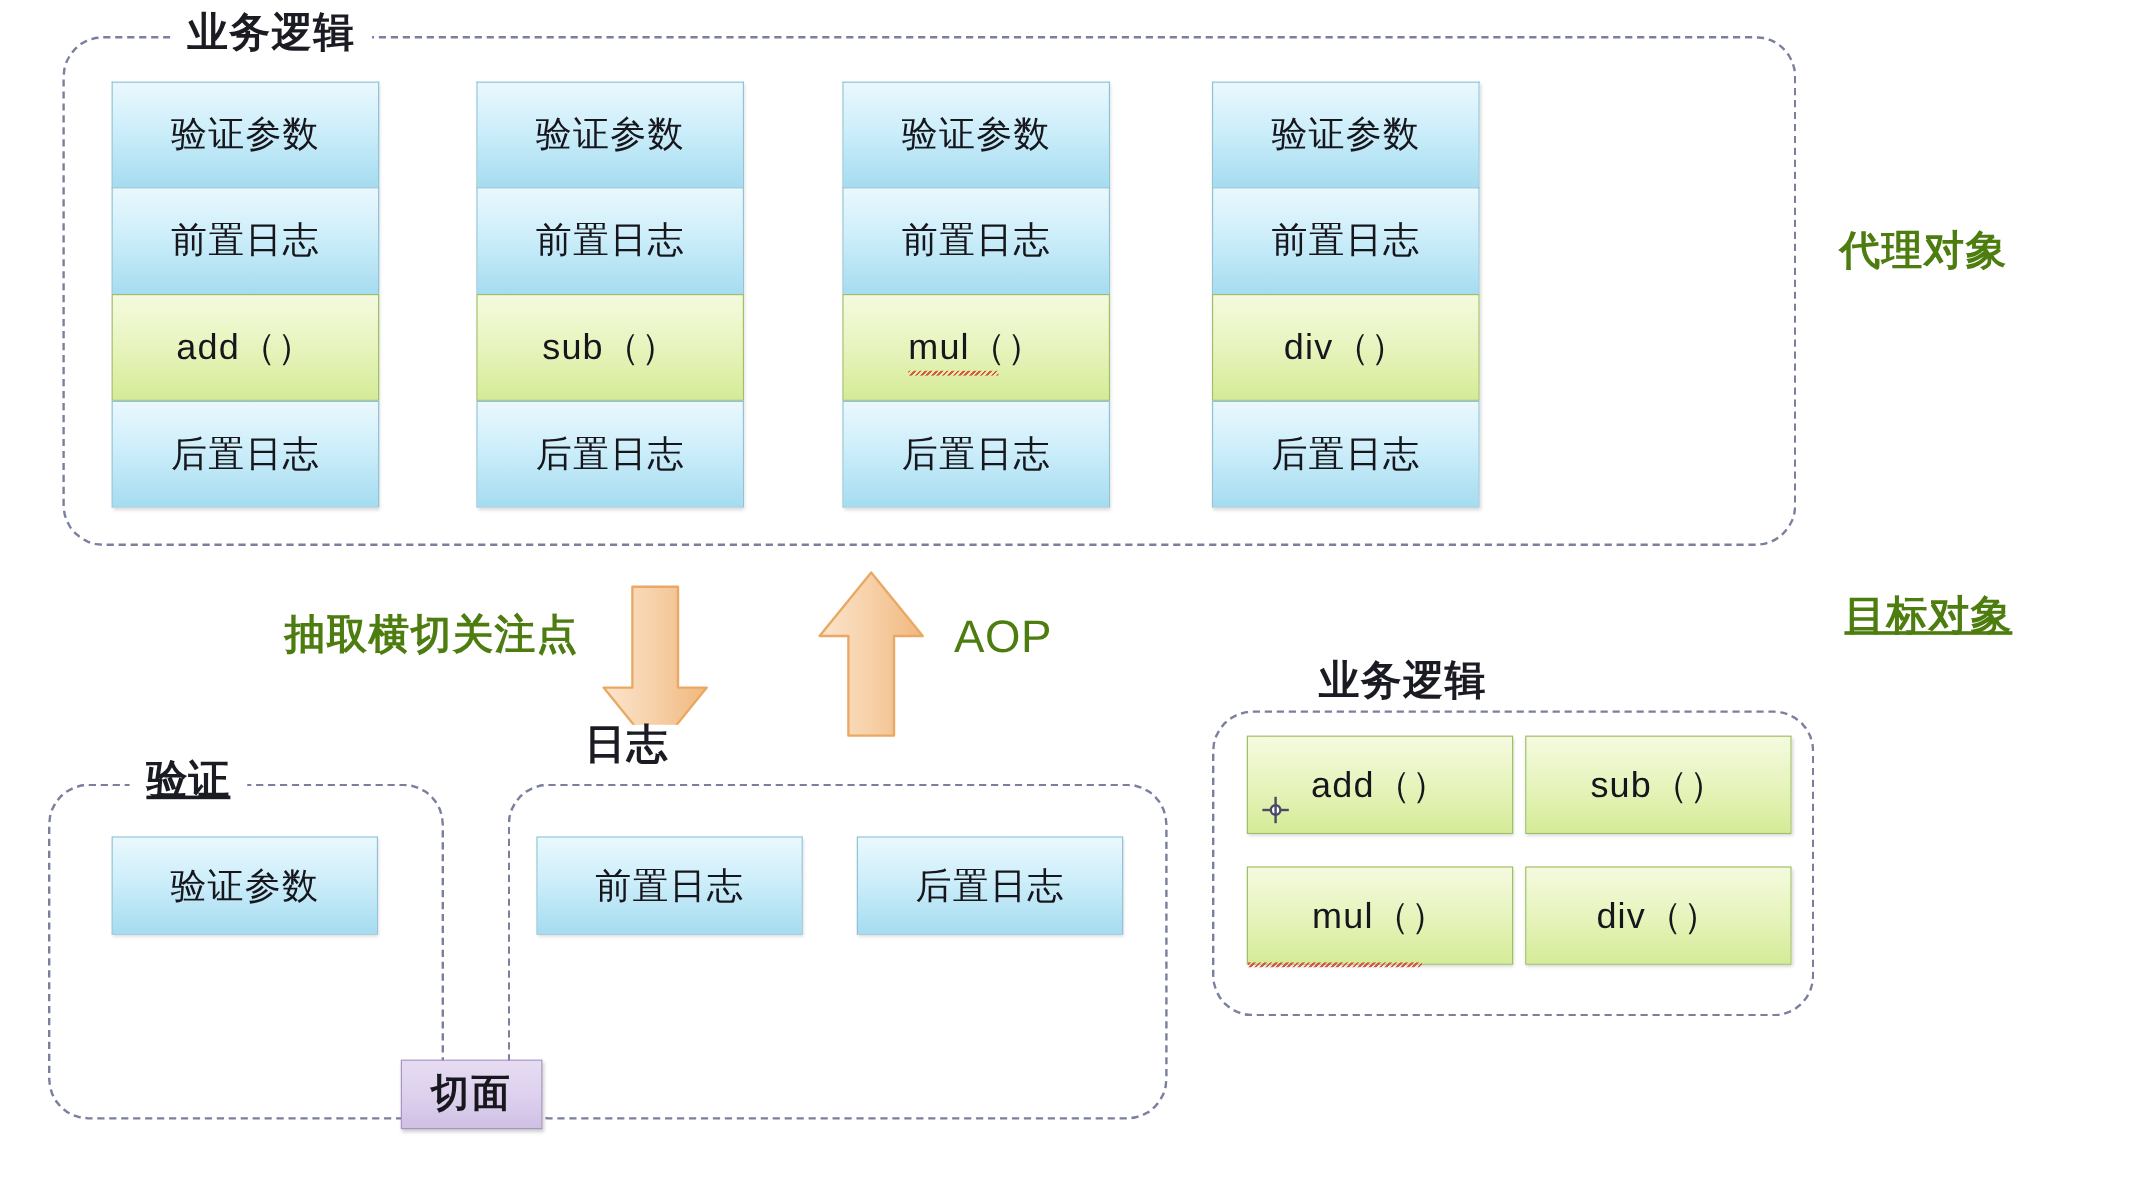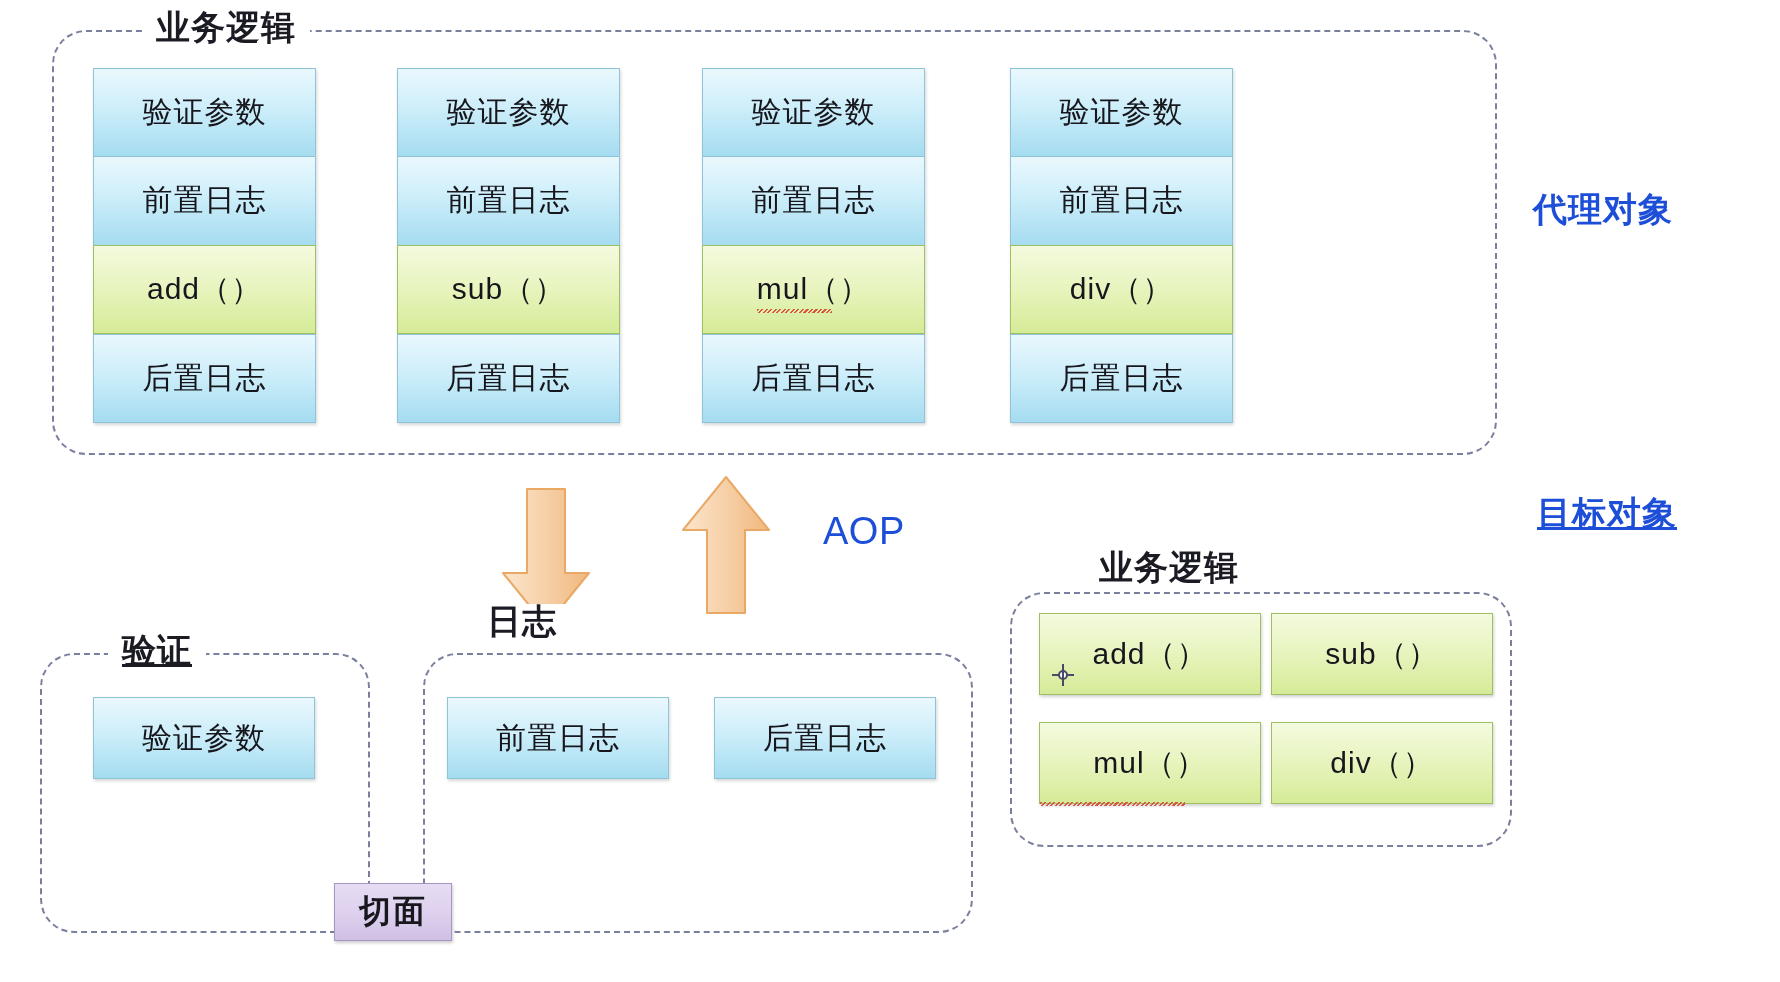--- a/index.html
+++ b/index.html
@@ -125,21 +125,21 @@
     letter-spacing: 1px;
     box-shadow: 1px 2px 3px rgba(0,0,0,0.18);
     z-index: 4;
   }
 
   
   .free-label {
     position: absolute;
     font-size: 34px;
     font-weight: 700;
-    color: #1d4ed8;
+    color: #4d7c0f;
     line-height: 1;
     white-space: nowrap;
     letter-spacing: 1px;
     z-index: 5;
   }
 
   .free-label.latin { font-weight: 400; letter-spacing: 0.5px; }
 
   
   .aspect-tag {
@@ -247,20 +247,21 @@
       <span class="label">前置日志</span>
       </div>
     <div class="cell green">
       <span class="label">div（）</span>
       </div>
     <div class="cell blue">
       <span class="label">后置日志</span>
       </div>
   </div>
 
+  <div class="free-label" style="left:237px; top:512px;">抽取横切关注点</div>
 
   <div class="arrow" style="left:500px; top:487px; width:92px; height:142px;">
     <svg width="92" height="142" viewBox="0 0 92 142">
       <defs>
         <linearGradient id="gDown" x1="0" y1="0" x2="1" y2="0">
           <stop offset="0%" stop-color="#fbe5cd"></stop>
           <stop offset="45%" stop-color="#f7d2ab"></stop>
           <stop offset="100%" stop-color="#f0b87e"></stop>
         </linearGradient>
       </defs>
@@ -274,21 +275,21 @@
         <linearGradient id="gUp" x1="0" y1="0" x2="1" y2="0">
           <stop offset="0%" stop-color="#fbe5cd"></stop>
           <stop offset="45%" stop-color="#f7d2ab"></stop>
           <stop offset="100%" stop-color="#f0b87e"></stop>
         </linearGradient>
       </defs>
       <path d="M46 3 L89 56 L65 56 L65 139 L27 139 L27 56 L3 56 Z" fill="url(#gUp)" stroke="#e9a964" stroke-width="2" stroke-linejoin="round"></path>
     </svg>
   </div>
 
-  <div class="free-label latin" style="left:795px; top:512px; font-size:38px;margin-left:28px;">AOP</div>
+  <div class="free-label latin" style="left:795px; top:512px; font-size:38px;">AOP</div>
 
   <div class="dashed-box" style="left:40px; top:653px; width:330px; height:280px;"></div>
 
   <div class="group-caption" style="left:108px; top:633px;text-decoration:underline;">验证</div>
 
   <div class="blue-box" style="left:93px; top:697px; width:222px; height:82px;">
     <span class="label">验证参数</span>
   </div>
 
   <div class="dashed-box" style="left:423px; top:653px; width:550px; height:280px;"></div>

